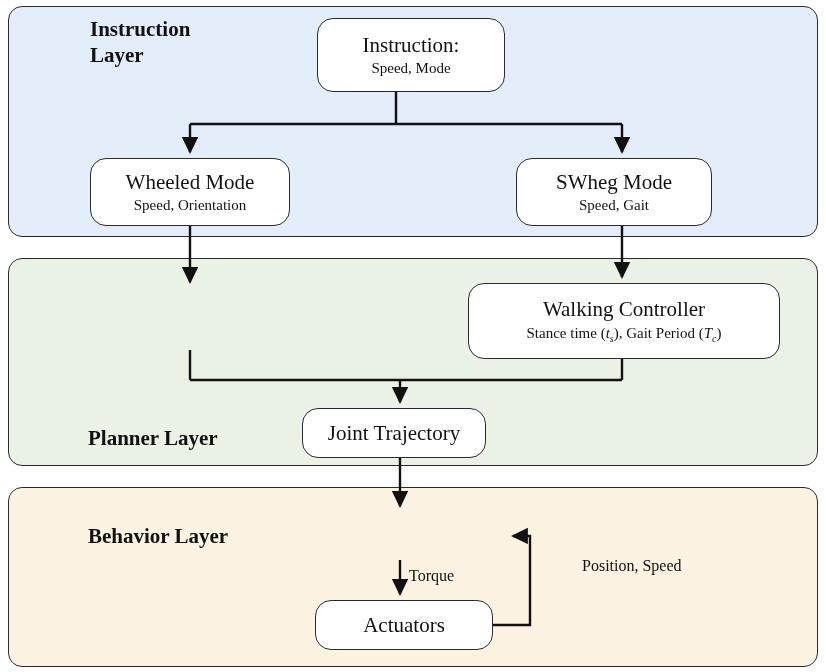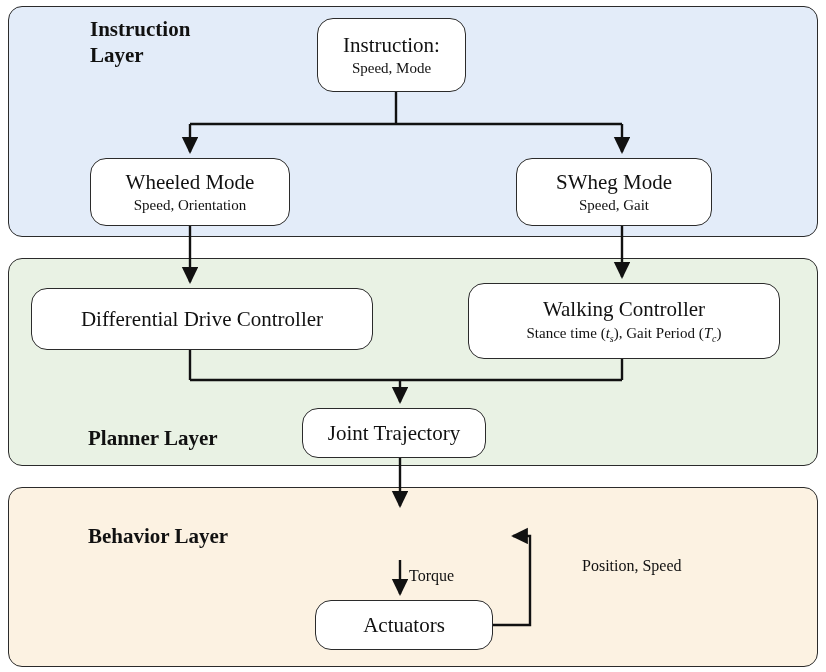--- a/index.html
+++ b/index.html
@@ -86,21 +86,21 @@
     font-size: 15px;
     line-height: 1.2;
     margin-top: 2px;
   }
   .node.single .main {
     font-size: 21px;
   }
   #node-instruction {
     left: 317px;
     top: 18px;
-    width: 149px;
+    width: 188px;
     height: 74px;
   }
   #node-wheeled {
     left: 90px;
     top: 158px;
     width: 200px;
     height: 68px;
   }
   #node-swheg {
     left: 516px;
@@ -220,23 +220,20 @@
   <div class="node" id="node-wheeled">
     <div class="main">Wheeled Mode</div>
     <div class="sub">Speed, Orientation</div>
   </div>
 
   <div class="node" id="node-swheg">
     <div class="main">SWheg Mode</div>
     <div class="sub">Speed, Gait</div>
   </div>
 
-  <div class="node single" id="node-diffdrive">
-    <div class="main">Differential Drive Controller</div>
-  </div>
 
   <div class="node" id="node-walking">
     <div class="main">Walking Controller</div>
     <div class="sub">Stance time (<i>t<sub>s</sub></i>), Gait Period (<i>T<sub>c</sub></i>)</div>
   </div>
 
   <div class="node single" id="node-jointtraj">
     <div class="main">Joint Trajectory</div>
   </div>
 

